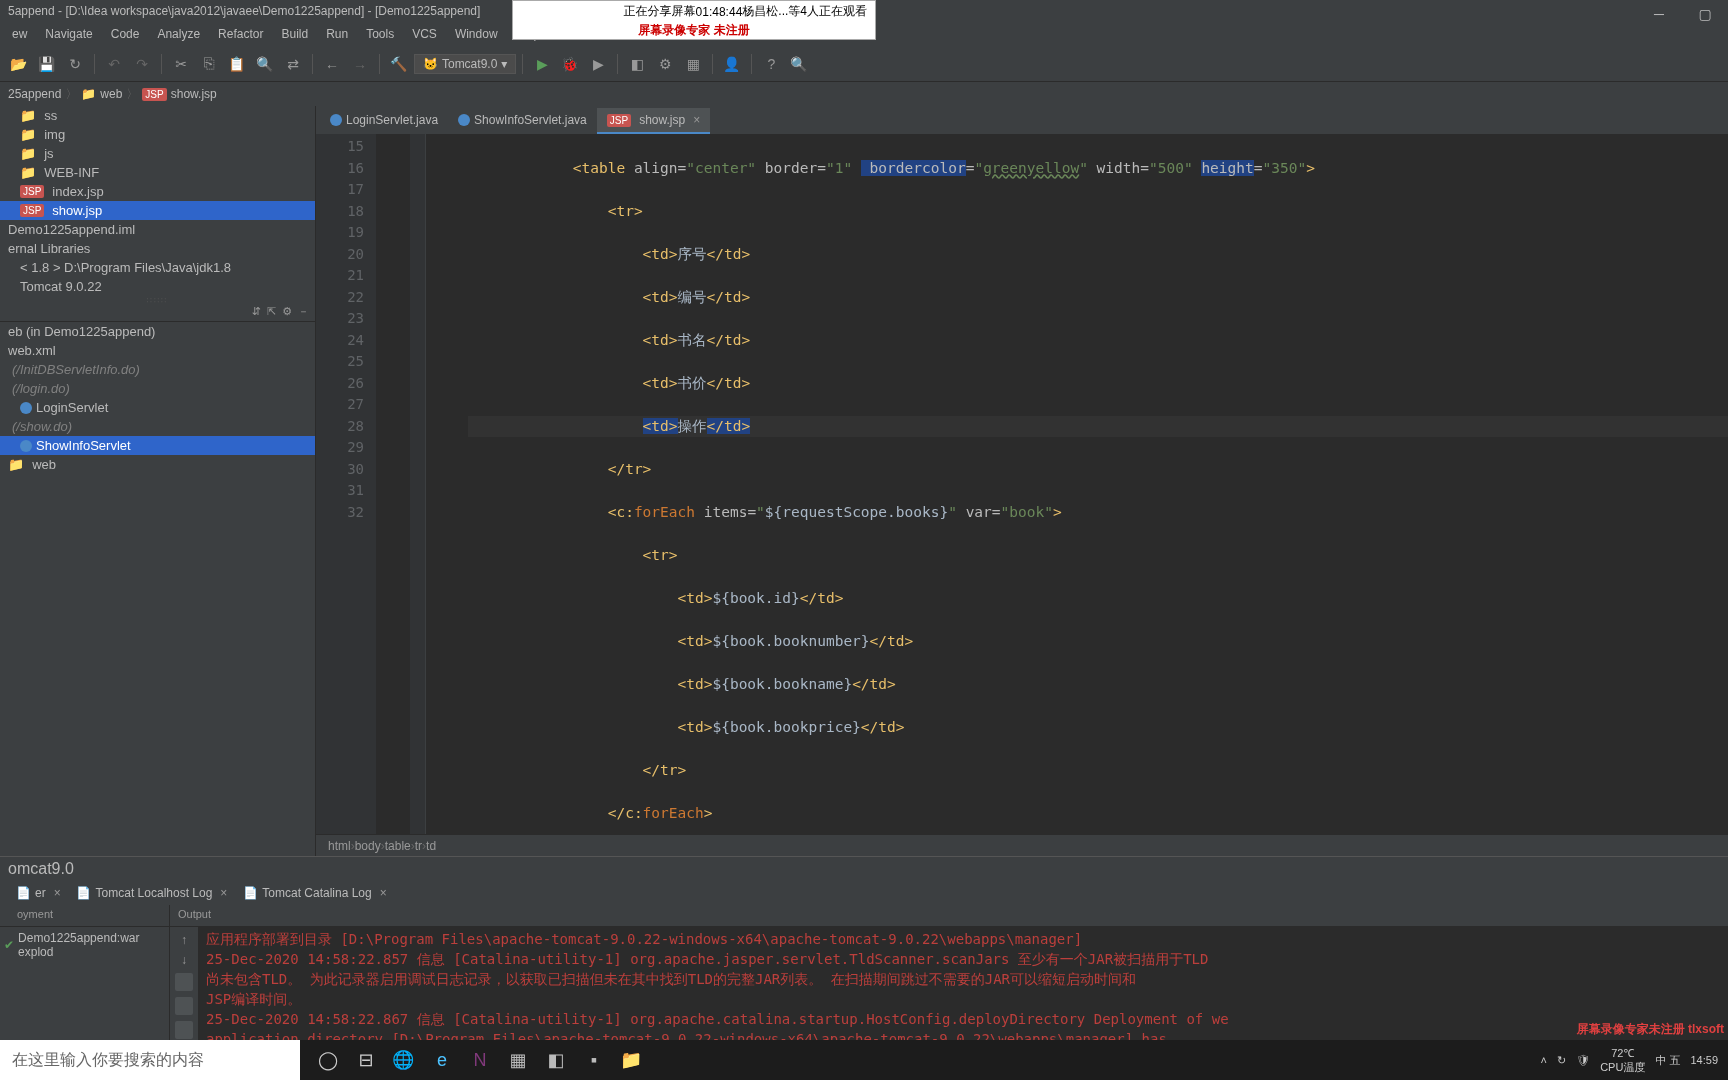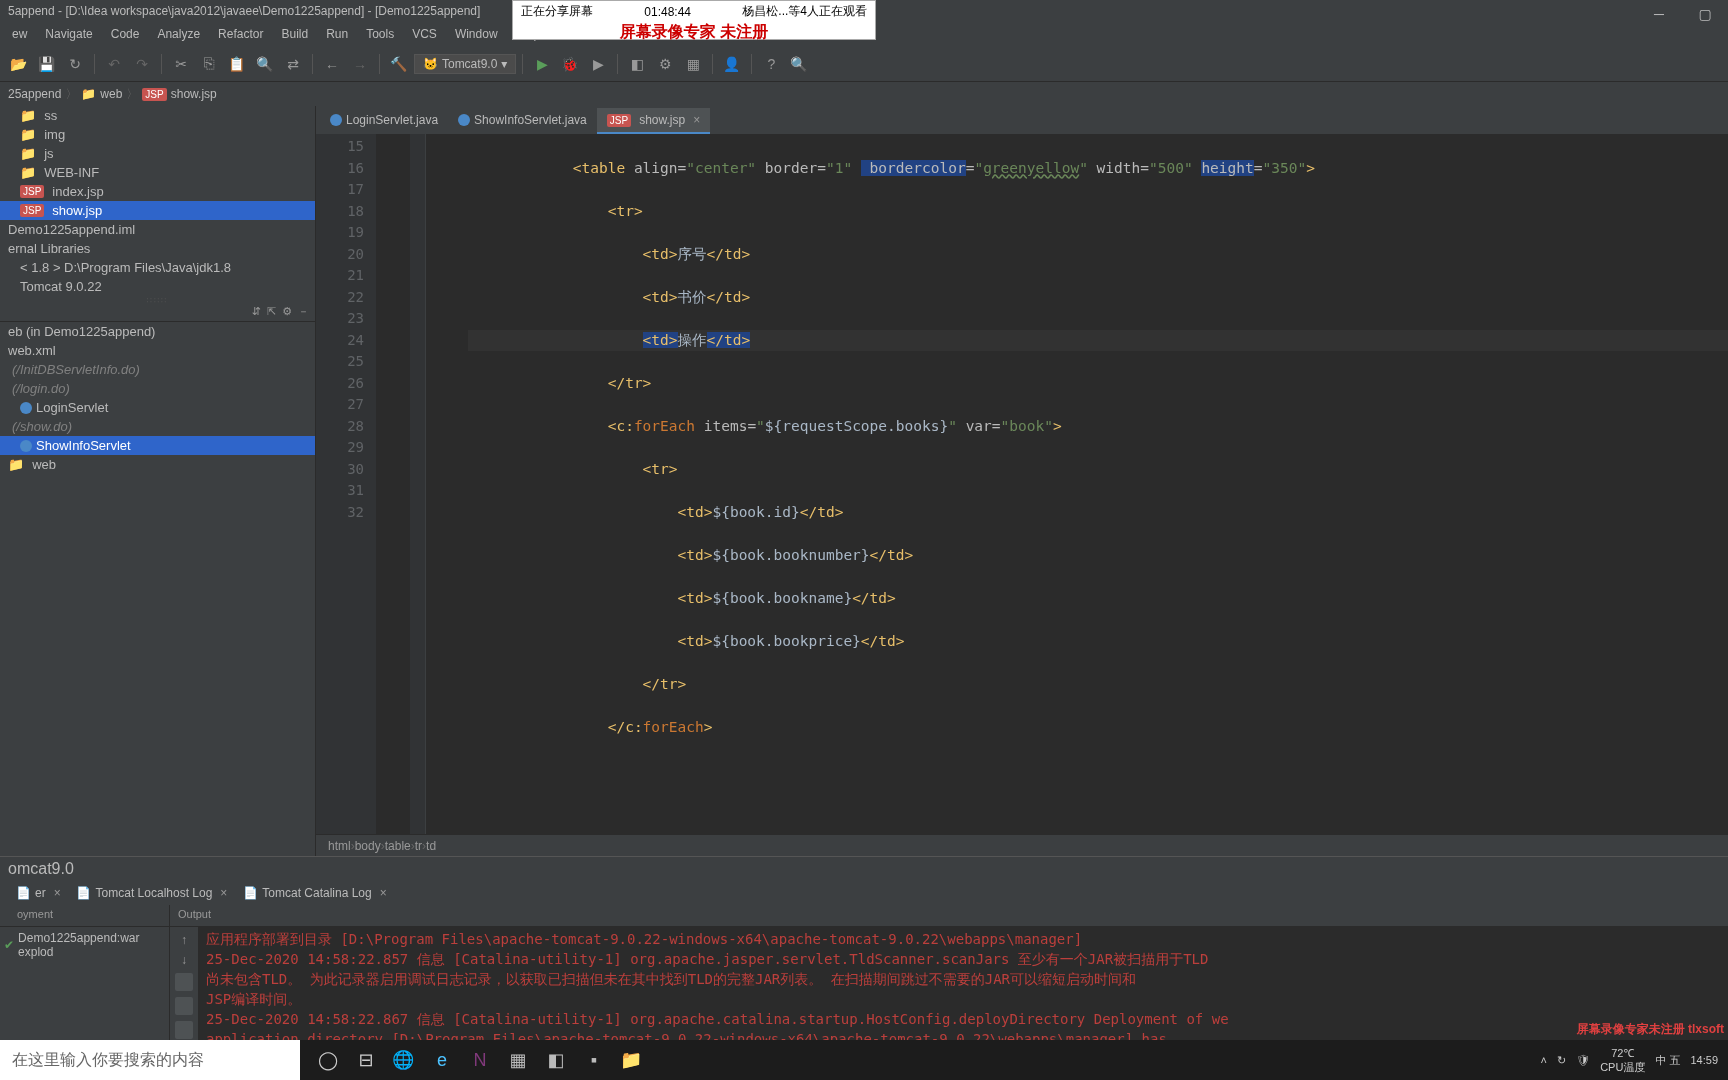--- a/index.html
+++ b/index.html
@@ -51,22 +51,22 @@
 .run-sub-right { padding: 3px 8px; }
 .run-content { flex: 1; display: flex; overflow: hidden; }
 .deploy-col { width: 170px; background: #3c3f41; border-right: 1px solid #2b2b2b; padding: 4px; font-size: 12px; }
 .deploy-item { display: flex; align-items: center; gap: 4px; }
 .check-icon { color: #5a9e5a; font-size: 12px; }
 .output-icons { width: 28px; background: #3c3f41; display: flex; flex-direction: column; align-items: center; gap: 6px; padding: 6px 0; }
 .out-icon { width: 18px; height: 18px; background: #4e5254; border-radius: 2px; }
 .console { flex: 1; font-family: "Consolas", monospace; font-size: 14px; line-height: 20px; padding: 2px 8px; color: #bc3f3c; overflow: hidden; }
 .tool-buttons { height: 22px; background: #3c3f41; border-top: 1px solid #2b2b2b; display: flex; align-items: center; padding: 0 8px; gap: 12px; font-size: 12px; color: #bbb; }
 .share-banner { position: absolute; top: 0; left: 512px; width: 364px; height: 40px; background: white; color: black; border: 1px solid #aaa; font-size: 12px; }
-.share-top { display: flex; justify-content: space-between; padding: 2px 8px; align-items: center; }
-.share-bot { text-align: center; color: #cc0000; font-size: 16px; font-weight: bold; }
+.share-top { display: flex; justify-content: flex-end; padding: 2px 8px; align-items: center; }
+.share-bot { text-align: center; color: #cc0000; font-size: 12px; font-weight: bold; }
 .win-buttons { position: absolute; top: 0; right: 0; display: flex; }
 .win-btn { width: 46px; height: 28px; display: flex; align-items: center; justify-content: center; color: #bbb; font-size: 14px; }
 .taskbar { position: absolute; bottom: 0; left: 0; right: 0; height: 40px; background: #1c1c1c; display: flex; align-items: center; }
 .search-box { width: 300px; height: 40px; background: white; display: flex; align-items: center; padding: 0 12px; color: #666; font-size: 16px; }
 .task-icons { display: flex; align-items: center; gap: 6px; margin-left: 12px; }
 .task-icon { width: 32px; height: 32px; display: flex; align-items: center; justify-content: center; font-size: 18px; cursor: pointer; }
 .tray { margin-left: auto; display: flex; align-items: center; gap: 10px; padding: 0 10px; color: #ccc; font-size: 11px; }
 .watermark { position: absolute; bottom: 42px; right: 4px; color: #e04040; font-size: 12px; font-weight: bold; }
 .handle { height: 6px; display:flex; justify-content:center; color:#555; font-size:8px; letter-spacing:2px; }
 </style>
@@ -268,20 +268,22 @@
           <div>29</div>
           <div>30</div>
           <div>31</div>
           <div>32</div>
         </div>
       <div class="fold-col"></div>
       <div class="code" id="code-content">
 <div>            <span class="tag">&lt;table </span><span class="attr">align=</span><span class="str">"center"</span><span class="attr"> border=</span><span class="str">"1"</span><span class="attr"> </span><span class="attr hl-bg"> bordercolor</span><span class="attr">=</span><span class="str">"</span><span class="str underline">greenyellow</span><span class="str">"</span><span class="attr"> width=</span><span class="str">"500"</span><span class="attr"> </span><span class="attr hl-bg">height</span><span class="attr">=</span><span class="str">"350"</span><span class="tag">&gt;</span></div>
 <div>                <span class="tag">&lt;tr&gt;</span></div>
 <div>                    <span class="tag">&lt;td&gt;</span><span class="txt">序号</span><span class="tag">&lt;/td&gt;</span></div>
+<div>                    <span class="tag">&lt;td&gt;</span><span class="txt">编号</span><span class="tag">&lt;/td&gt;</span></div>
+<div>                    <span class="tag">&lt;td&gt;</span><span class="txt">书名</span><span class="tag">&lt;/td&gt;</span></div>
 <div>                    <span class="tag">&lt;td&gt;</span><span class="txt">书价</span><span class="tag">&lt;/td&gt;</span></div>
 <div class="caret-line">                    <span class="tag hl-bg">&lt;td&gt;</span><span class="txt">操作</span><span class="tag hl-bg">&lt;/td&gt;</span></div>
 <div>                <span class="tag">&lt;/tr&gt;</span></div>
 <div>                <span class="tag">&lt;c:</span><span class="var">forEach</span><span class="attr"> items=</span><span class="str">"</span><span class="el">${requestScope.books}</span><span class="str">"</span><span class="attr"> var=</span><span class="str">"book"</span><span class="tag">&gt;</span></div>
 <div>                    <span class="tag">&lt;tr&gt;</span></div>
 <div>                        <span class="tag">&lt;td&gt;</span><span class="el">${book.id}</span><span class="tag">&lt;/td&gt;</span></div>
 <div>                        <span class="tag">&lt;td&gt;</span><span class="el">${book.booknumber}</span><span class="tag">&lt;/td&gt;</span></div>
 <div>                        <span class="tag">&lt;td&gt;</span><span class="el">${book.bookname}</span><span class="tag">&lt;/td&gt;</span></div>
 <div>                        <span class="tag">&lt;td&gt;</span><span class="el">${book.bookprice}</span><span class="tag">&lt;/td&gt;</span></div>
 <div>                    <span class="tag">&lt;/tr&gt;</span></div>

